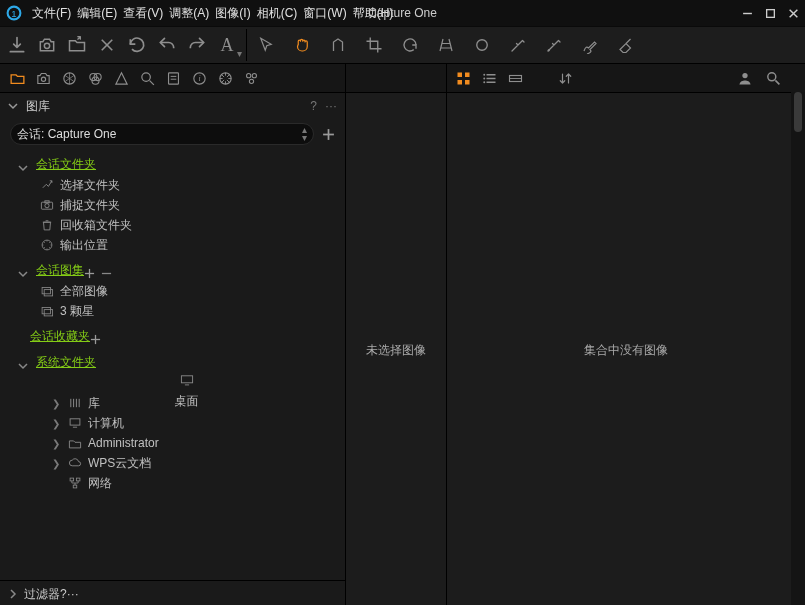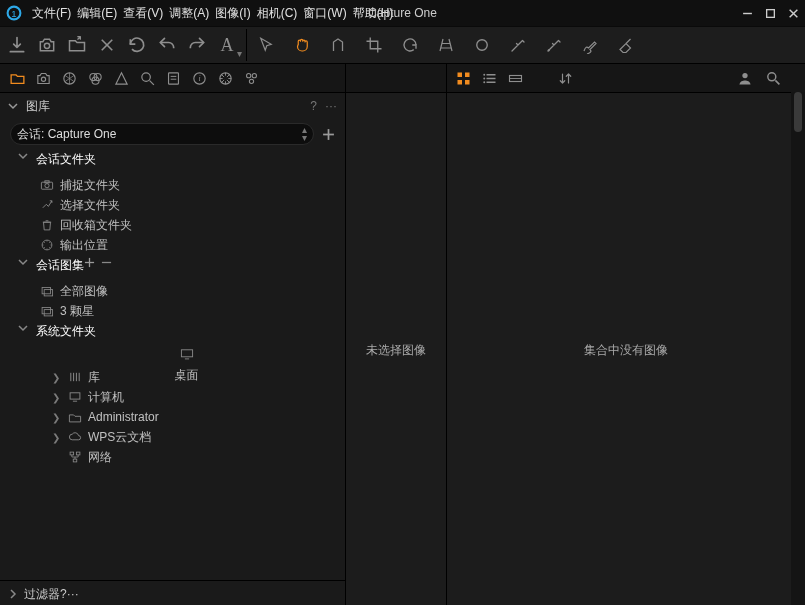--- a/index.html
+++ b/index.html
@@ -164,24 +164,25 @@
     white-space: nowrap;
   }
   .session-select .arrows { color: #777; font-size: 10px; line-height: 8px; }
   .plus-icon {
     color: #9a9a9a;
     font-size: 14px;
   }
 
   .subhead {
     display: flex;
-    align-items: flex-start;
+    align-items: flex-end;
     padding: 2px 8px 2px 18px;
-    color: #ffffff;
+    color: #84cc16;
     height: 22px;
+    text-decoration: underline;
   }
   .subhead .toggle {
     margin-right: 6px;
     color: #888;
     width: 12px;
   }
 
   .tree-row {
     display: flex;
     align-items: center;
@@ -559,35 +560,35 @@
         <span class="toggle">
           <svg viewBox="0 0 10 10" width="10" height="10">
               <path d="M1 3l4 4 4-4" stroke="currentColor" stroke-width="1.5" fill="none"></path>
             </svg>
         </span>
         <span>会话文件夹</span>
       </div>
       <div class="tree-row">
         <span class="ri">
             <svg viewBox="0 0 20 20" width="14" height="14">
+              <path d="M4 14l5-5 3 3 5-8" stroke="currentColor" stroke-width="1.3" fill="none"></path>
+              <path d="M14 4h3v3" stroke="currentColor" stroke-width="1.3" fill="none"></path>
+            </svg>
+          </span>
+        <span>选择文件夹</span>
+      </div>
+      <div class="tree-row">
+        <span class="ri">
+            <svg viewBox="0 0 20 20" width="14" height="14">
               <rect x="2" y="6" width="16" height="10" rx="1" stroke="currentColor" stroke-width="1.3" fill="none"></rect>
               <circle cx="10" cy="11" r="3" stroke="currentColor" stroke-width="1.3" fill="none"></circle>
               <rect x="7" y="4" width="6" height="3" stroke="currentColor" stroke-width="1.3" fill="none"></rect>
             </svg>
           </span>
         <span>捕捉文件夹</span>
-      </div>
-      <div class="tree-row">
-        <span class="ri">
-            <svg viewBox="0 0 20 20" width="14" height="14">
-              <path d="M4 14l5-5 3 3 5-8" stroke="currentColor" stroke-width="1.3" fill="none"></path>
-              <path d="M14 4h3v3" stroke="currentColor" stroke-width="1.3" fill="none"></path>
-            </svg>
-          </span>
-        <span>选择文件夹</span>
       </div>
       <div class="tree-row">
         <span class="ri">
             <svg viewBox="0 0 20 20" width="14" height="14">
               <path d="M5 6h10l-1 11H6zM4 6h12M8 4h4" stroke="currentColor" stroke-width="1.3" fill="none"></path>
             </svg>
           </span>
         <span>回收箱文件夹</span>
       </div>
       <div class="tree-row">
@@ -632,20 +633,30 @@
       <div class="tree-row">
         <span class="ri">
             <svg viewBox="0 0 20 20" width="14" height="14">
               <rect x="3" y="5" width="12" height="9" stroke="currentColor" stroke-width="1.2" fill="none"></rect>
               <rect x="6" y="8" width="12" height="9" stroke="currentColor" stroke-width="1.2" fill="none"></rect>
             </svg>
           </span>
         <span>3 颗星</span>
       </div>
 
+      <div class="subhead" style="padding-left:30px;">
+        <span>会话收藏夹</span>
+        <span class="spacer"></span>
+        <span class="plus-icon" style="font-size:12px;">
+          <svg viewBox="0 0 12 12" width="11" height="11">
+              <line x1="6" y1="1" x2="6" y2="11" stroke="currentColor" stroke-width="1.4"></line>
+              <line x1="1" y1="6" x2="11" y2="6" stroke="currentColor" stroke-width="1.4"></line>
+            </svg>
+        </span>
+      </div>
 
       <div class="subhead">
         <span class="toggle">
           <svg viewBox="0 0 10 10" width="10" height="10">
               <path d="M1 3l4 4 4-4" stroke="currentColor" stroke-width="1.5" fill="none"></path>
             </svg>
         </span>
         <span>系统文件夹</span>
       </div>
 

